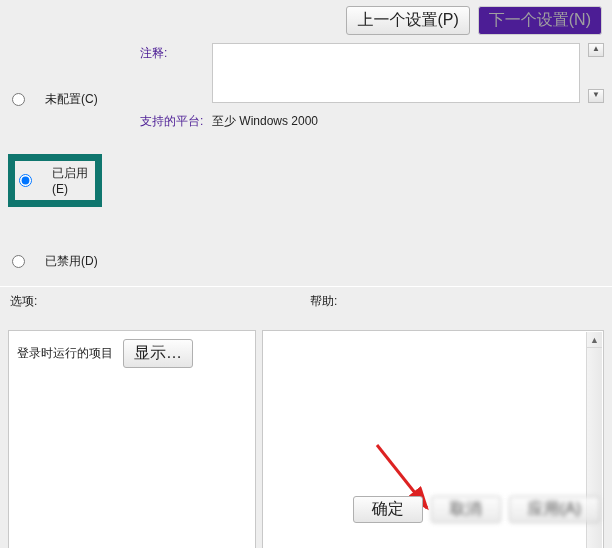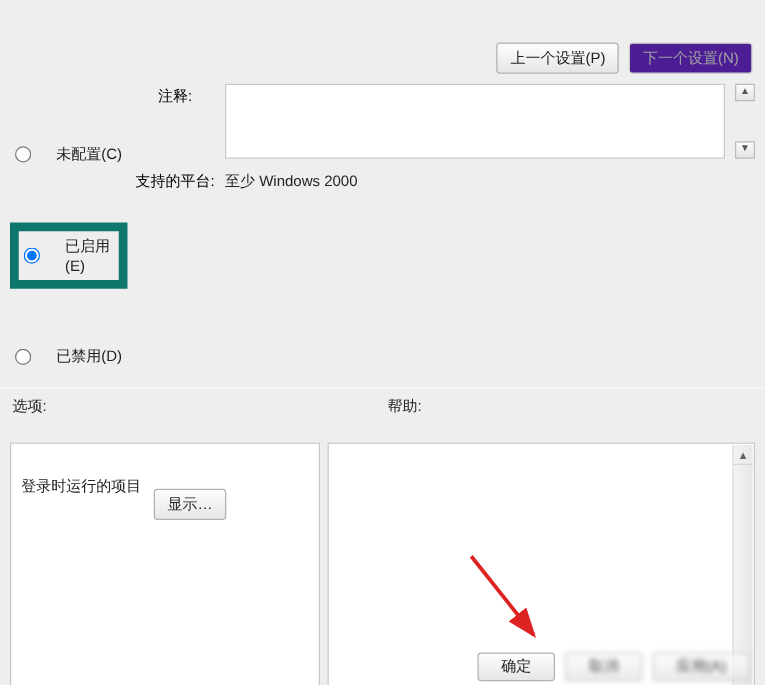--- a/index.html
+++ b/index.html
@@ -18,24 +18,23 @@
     padding: 6px 10px 4px 10px;
     display: flex;
     justify-content: flex-end;
     gap: 8px;
   }
   .btn {
     border: 1px solid #b0b0b0;
     background: linear-gradient(#fdfdfd, #e6e6e6);
     border-radius: 3px;
     padding: 3px 10px;
-    font-size: 12px;
+    font-size: 16px;
     color: #222;
     cursor: pointer;
-    margin-top: 28px;
   }
   .btn[disabled] {
     color: #a0a0a0;
     background: #4c1d95;
     border-color: #cfcfcf;
     cursor: default;
   }
   .middle {
     display: flex;
     padding: 4px 8px 8px 8px;
@@ -64,23 +63,24 @@
     flex-direction: column;
     gap: 8px;
   }
   .form-row {
     display: flex;
     align-items: flex-start;
     gap: 8px;
   }
   .form-label {
     width: 64px;
-    text-align: center;
-    color: #000000;
+    text-align: left;
+    color: #4c1d95;
     padding-top: 2px;
+    margin-left: 32px;
   }
   .comment-box {
     flex: 1;
     height: 60px;
     background: #fff;
     border: 1px solid #c8c8c8;
     position: relative;
   }
   .spin-col {
     width: 16px;
@@ -141,21 +141,21 @@
     line-height: 16px;
   }
   .vscroll .arrow.bottom { border-bottom: none; border-top: 1px solid #d8d8d8; position:absolute; bottom:0; left:0; right:0;}
   .option-row {
     display: flex;
     align-items: center;
     gap: 10px;
   }
   .bottom-bar {
     position: absolute;
-    bottom: 3px;
+    bottom: 25px;
     right: 12px;
     display: flex;
     gap: 8px;
     padding-left: 14px;
   }
   .btn-small { padding: 2px 18px; }
   .blurred { filter: blur(2px); opacity: 0.8; }
   
   .arrow-svg {
     position: absolute;

